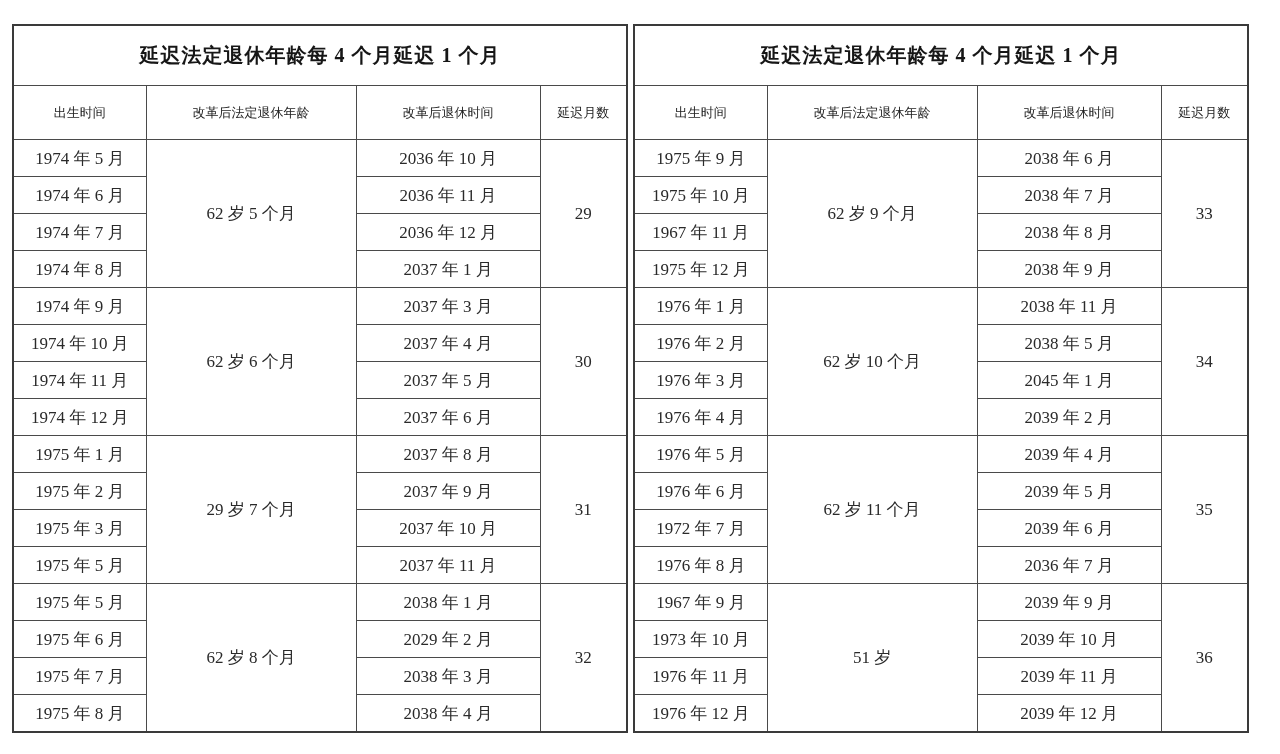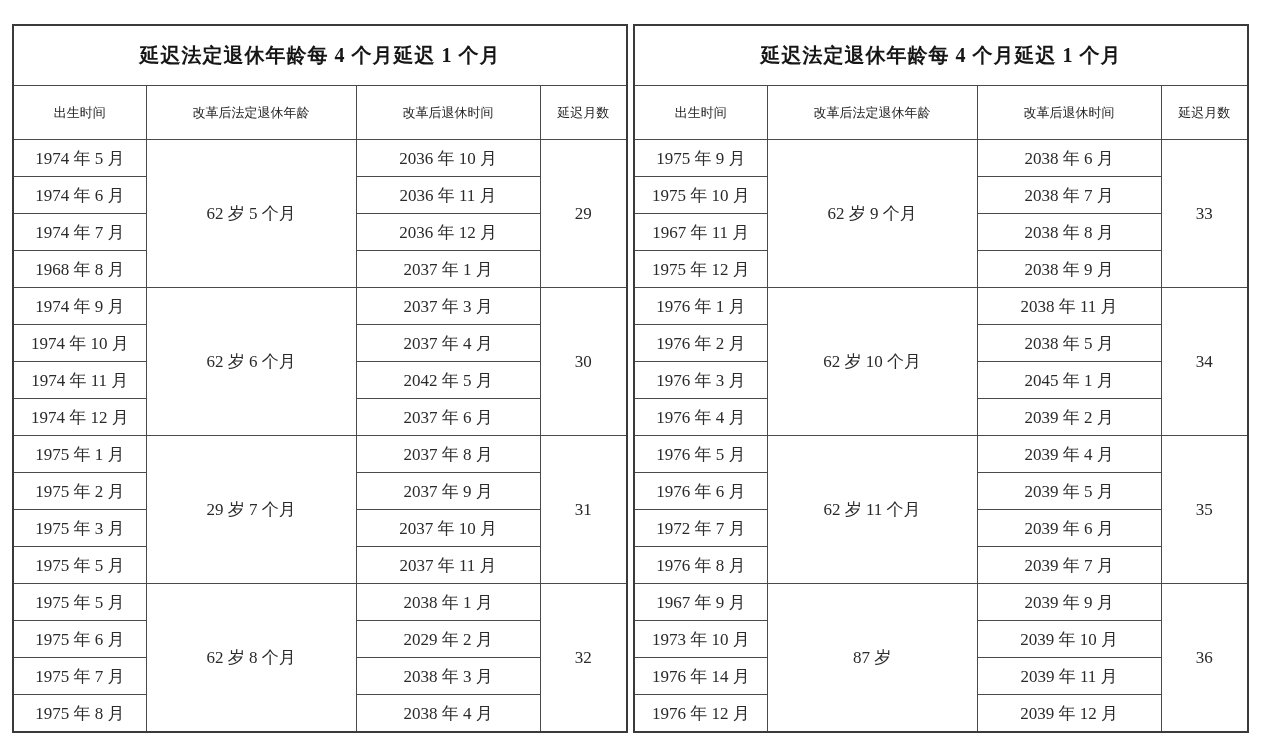--- a/index.html
+++ b/index.html
@@ -94,36 +94,36 @@
           </tr>
           <tr>
             <td>1974 年 6 月</td>
             <td>2036 年 11 月</td>
           </tr>
           <tr>
             <td>1974 年 7 月</td>
             <td>2036 年 12 月</td>
           </tr>
           <tr>
-            <td>1968 年 8 月</td>
+            <td>1974 年 8 月</td>
             <td>2037 年 1 月</td>
           </tr>
           <tr>
             <td>1974 年 9 月</td>
             <td rowspan="4">62 岁 6 个月</td>
             <td>2037 年 3 月</td>
             <td rowspan="4">30</td>
           </tr>
           <tr>
             <td>1974 年 10 月</td>
             <td>2037 年 4 月</td>
           </tr>
           <tr>
             <td>1974 年 11 月</td>
-            <td>2042 年 5 月</td>
+            <td>2037 年 5 月</td>
           </tr>
           <tr>
             <td>1974 年 12 月</td>
             <td>2037 年 6 月</td>
           </tr>
           <tr>
             <td>1975 年 1 月</td>
             <td rowspan="4">29 岁 7 个月</td>
             <td>2037 年 8 月</td>
             <td rowspan="4">31</td>
@@ -225,34 +225,34 @@
           <tr>
             <td>1976 年 6 月</td>
             <td>2039 年 5 月</td>
           </tr>
           <tr>
             <td>1972 年 7 月</td>
             <td>2039 年 6 月</td>
           </tr>
           <tr>
             <td>1976 年 8 月</td>
-            <td>2039 年 7 月</td>
+            <td>2036 年 7 月</td>
           </tr>
           <tr>
             <td>1967 年 9 月</td>
-            <td rowspan="4">87 岁</td>
+            <td rowspan="4">51 岁</td>
             <td>2039 年 9 月</td>
             <td rowspan="4">36</td>
           </tr>
           <tr>
             <td>1973 年 10 月</td>
             <td>2039 年 10 月</td>
           </tr>
           <tr>
-            <td>1976 年 14 月</td>
+            <td>1976 年 11 月</td>
             <td>2039 年 11 月</td>
           </tr>
           <tr>
             <td>1976 年 12 月</td>
             <td>2039 年 12 月</td>
           </tr>
         </tbody>
     </table>
 
   </div>

